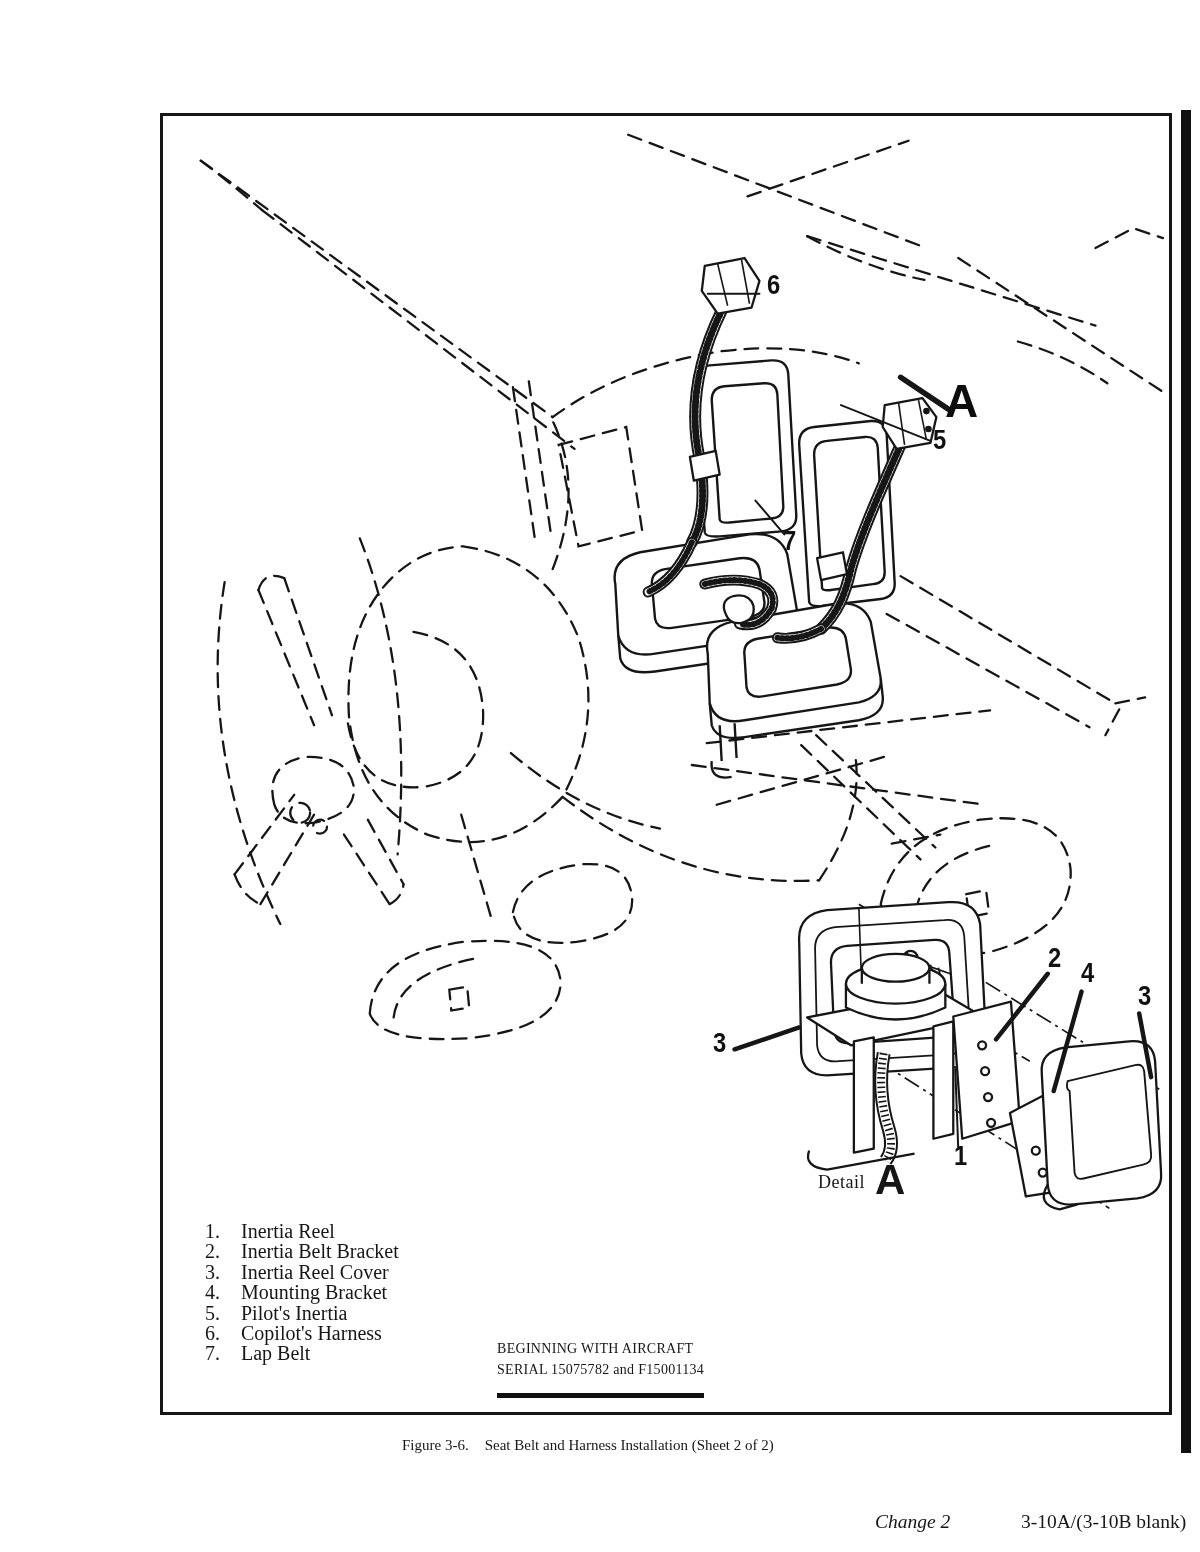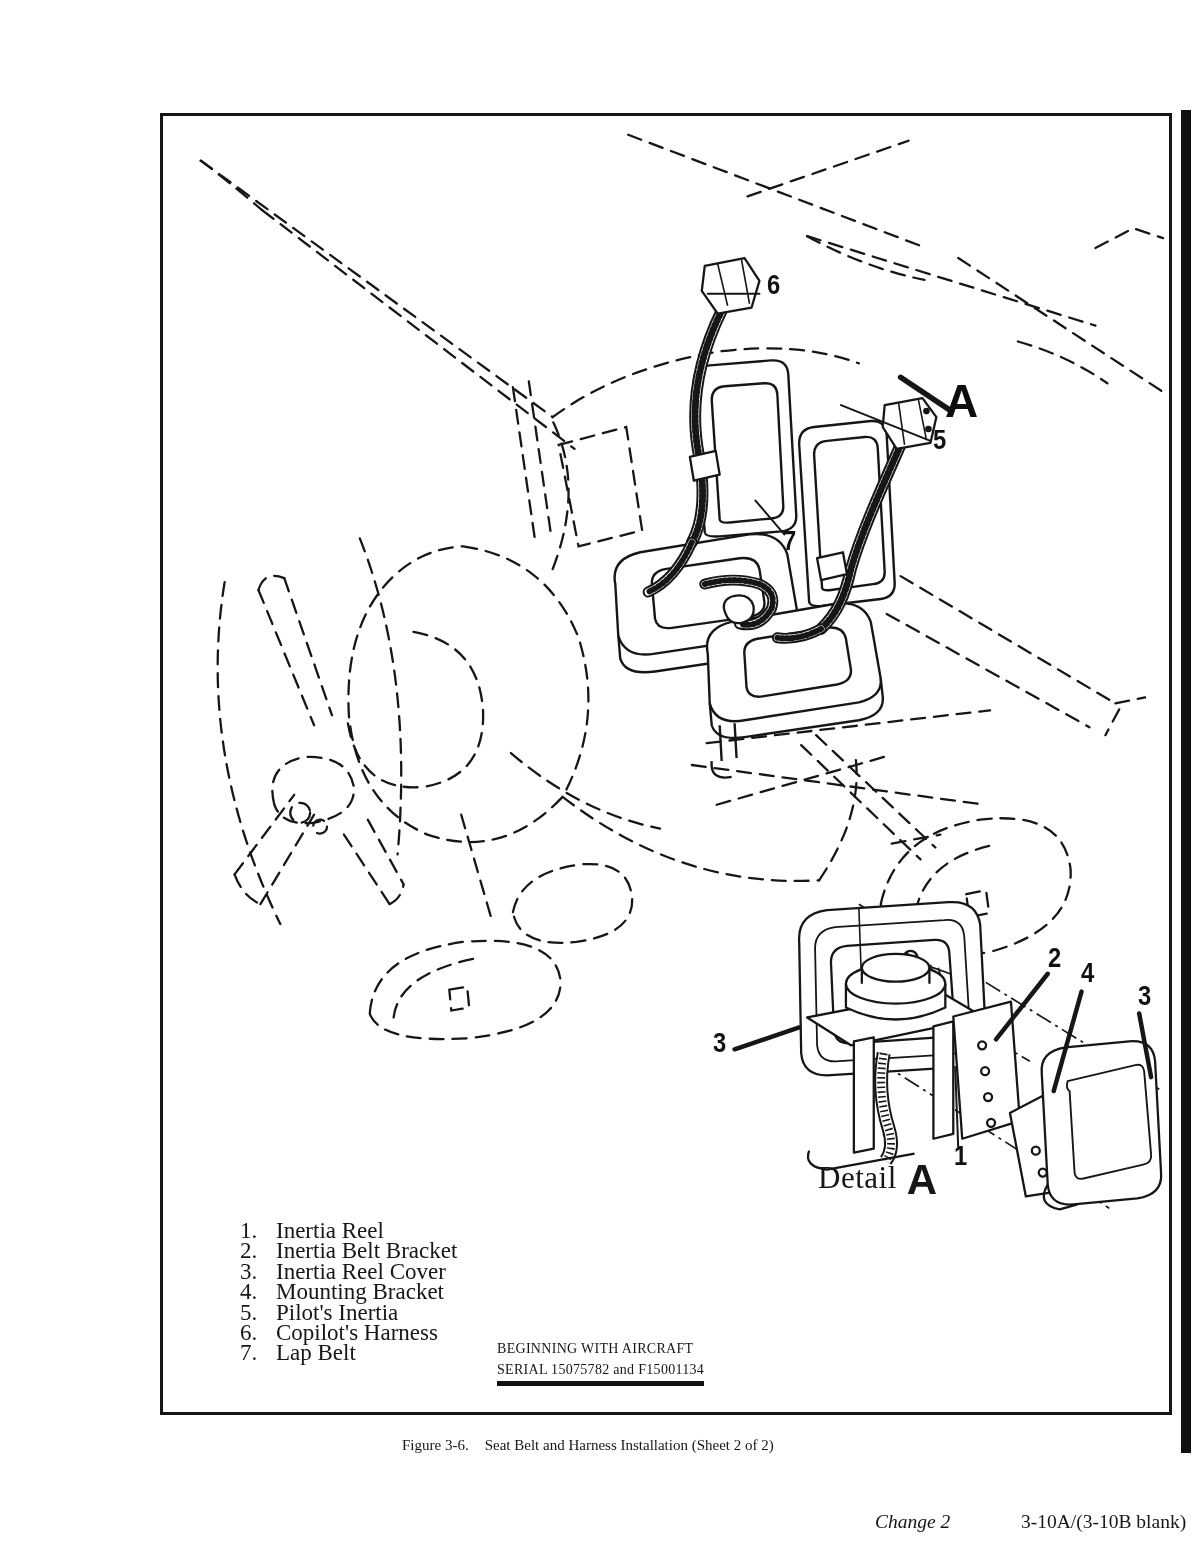--- a/index.html
+++ b/index.html
@@ -20,35 +20,35 @@
   .callout{
     position:absolute;font-family:"Liberation Sans","DejaVu Sans",sans-serif;
     font-weight:700;font-size:27px;line-height:1;color:#111;
     transform:scaleX(.88);transform-origin:left top;letter-spacing:-1px;
   }
   .callout-big{
     position:absolute;font-family:"Liberation Sans","DejaVu Sans",sans-serif;
     font-weight:700;font-size:46px;line-height:1;color:#0d0d0d;
   }
   .detail-label{position:absolute;left:818px;top:1156px;white-space:nowrap;}
-  .detail-label .word{font-size:31px;letter-spacing:.5px;}
+  .detail-label .word{font-size:18px;letter-spacing:.5px;}
   .detail-label .letter{
     font-family:"Liberation Sans","DejaVu Sans",sans-serif;font-weight:700;
     font-size:42px;vertical-align:-6px;margin-left:10px;letter-spacing:0;
   }
-  .legend{position:absolute;left:205px;top:1221px;font-size:23px;line-height:20.4px;margin-left:35px;}
+  .legend{position:absolute;left:205px;top:1221px;font-size:20px;line-height:20.4px;}
   .legend-row{white-space:nowrap;}
   .legend-num{display:inline-block;width:26px;}
   .legend-gap{display:inline-block;width:10px;}
   .serial-note{
     position:absolute;left:497px;top:1338px;font-size:14px;line-height:21px;
     letter-spacing:.3px;white-space:nowrap;
   }
   .serial-note .u{
-    display:inline-block;border-bottom:5px solid #111;padding-bottom:1px;font-family:Liberation Serif, serif;
+    display:inline-block;border-bottom:5px solid #111;padding-bottom:13px;font-family:Liberation Serif, serif;
   }
   .caption{position:absolute;left:402px;top:1437px;font-size:15px;white-space:nowrap;}
   .caption .fig-label{margin-right:16px;}
   .footer{position:absolute;left:0;top:1511px;width:1200px;font-size:19.5px;}
   .footer .change{position:absolute;left:875px;font-style:italic;}
   .footer .pageno{position:absolute;left:1021px;}
 </style>
 </head>
 <body>
 

